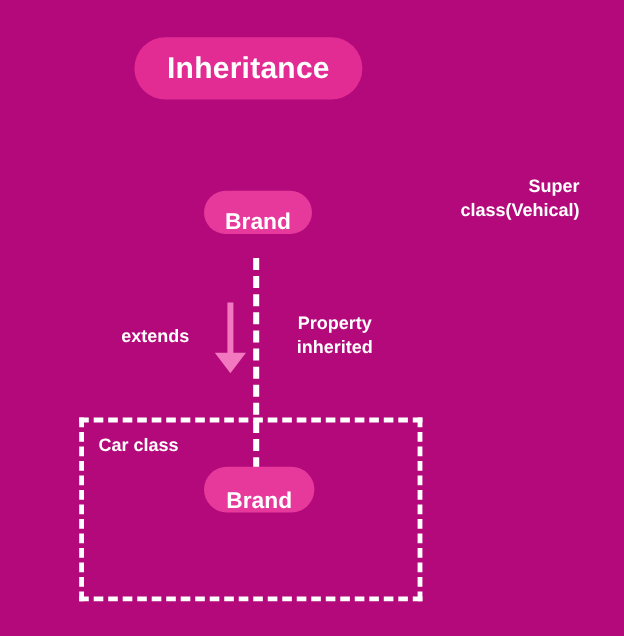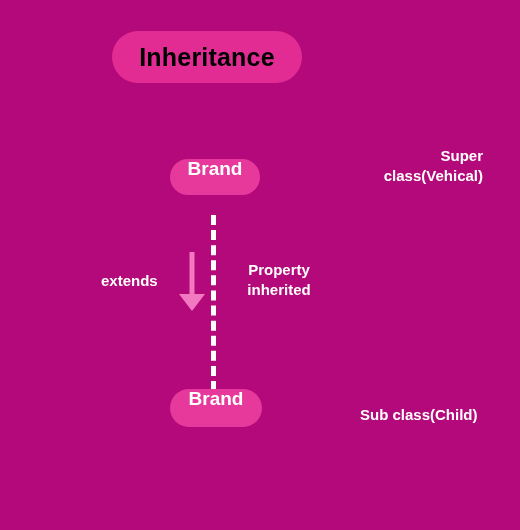--- a/index.html
+++ b/index.html
@@ -27,21 +27,21 @@
     top: 31px;
     width: 190px;
     height: 52px;
     border-radius: 26px;
     background: #e22c94;
     display: flex;
     align-items: center;
     justify-content: center;
   }
   .title-pill .label {
-    color: #000000;
+    color: #ffffff;
     font-size: 25px;
     font-weight: bold;
     letter-spacing: 0.2px;
     line-height: 1;
   }
 
   
   .class-box {
     position: absolute;
     box-sizing: border-box;
@@ -70,21 +70,21 @@
   }
   #super-class-name { left: 16px; top: 17px; }
   #sub-class-name   { left: 12px; top: 12px; }
 
   
   .member-pill {
     position: absolute;
     border-radius: 22px;
     background: #e6399b;
     display: flex;
-    align-items: flex-start;
+    align-items: flex-end;
     justify-content: center;
   }
   .member-pill .label {
     color: #ffffff;
     font-size: 19px;
     font-weight: bold;
     line-height: 1;
   }
   #pill-super-brand {
     left: 170px;
@@ -181,21 +181,23 @@
     <polygon points="17,61 4,44 30,44" fill="#f279bf"></polygon>
   </svg>
 
   <div class="diagram-label" id="label-property-inherited">
     <span>Property</span><br>
     <span>inherited</span>
   </div>
 
   <div class="diagram-label" id="label-extends">extends</div>
 
+  <div class="class-box" id="sub-box">
+    <span class="class-name" id="sub-class-name">Car class</span>
+  </div>
 
   <div class="member-pill" id="pill-sub-brand">
     <span class="label">Brand</span>
   </div>
 
 
-  <div class="diagram-label" id="label-sub-class">Sub class(Child)</div>
 
 </div>
 
 </body></html>

